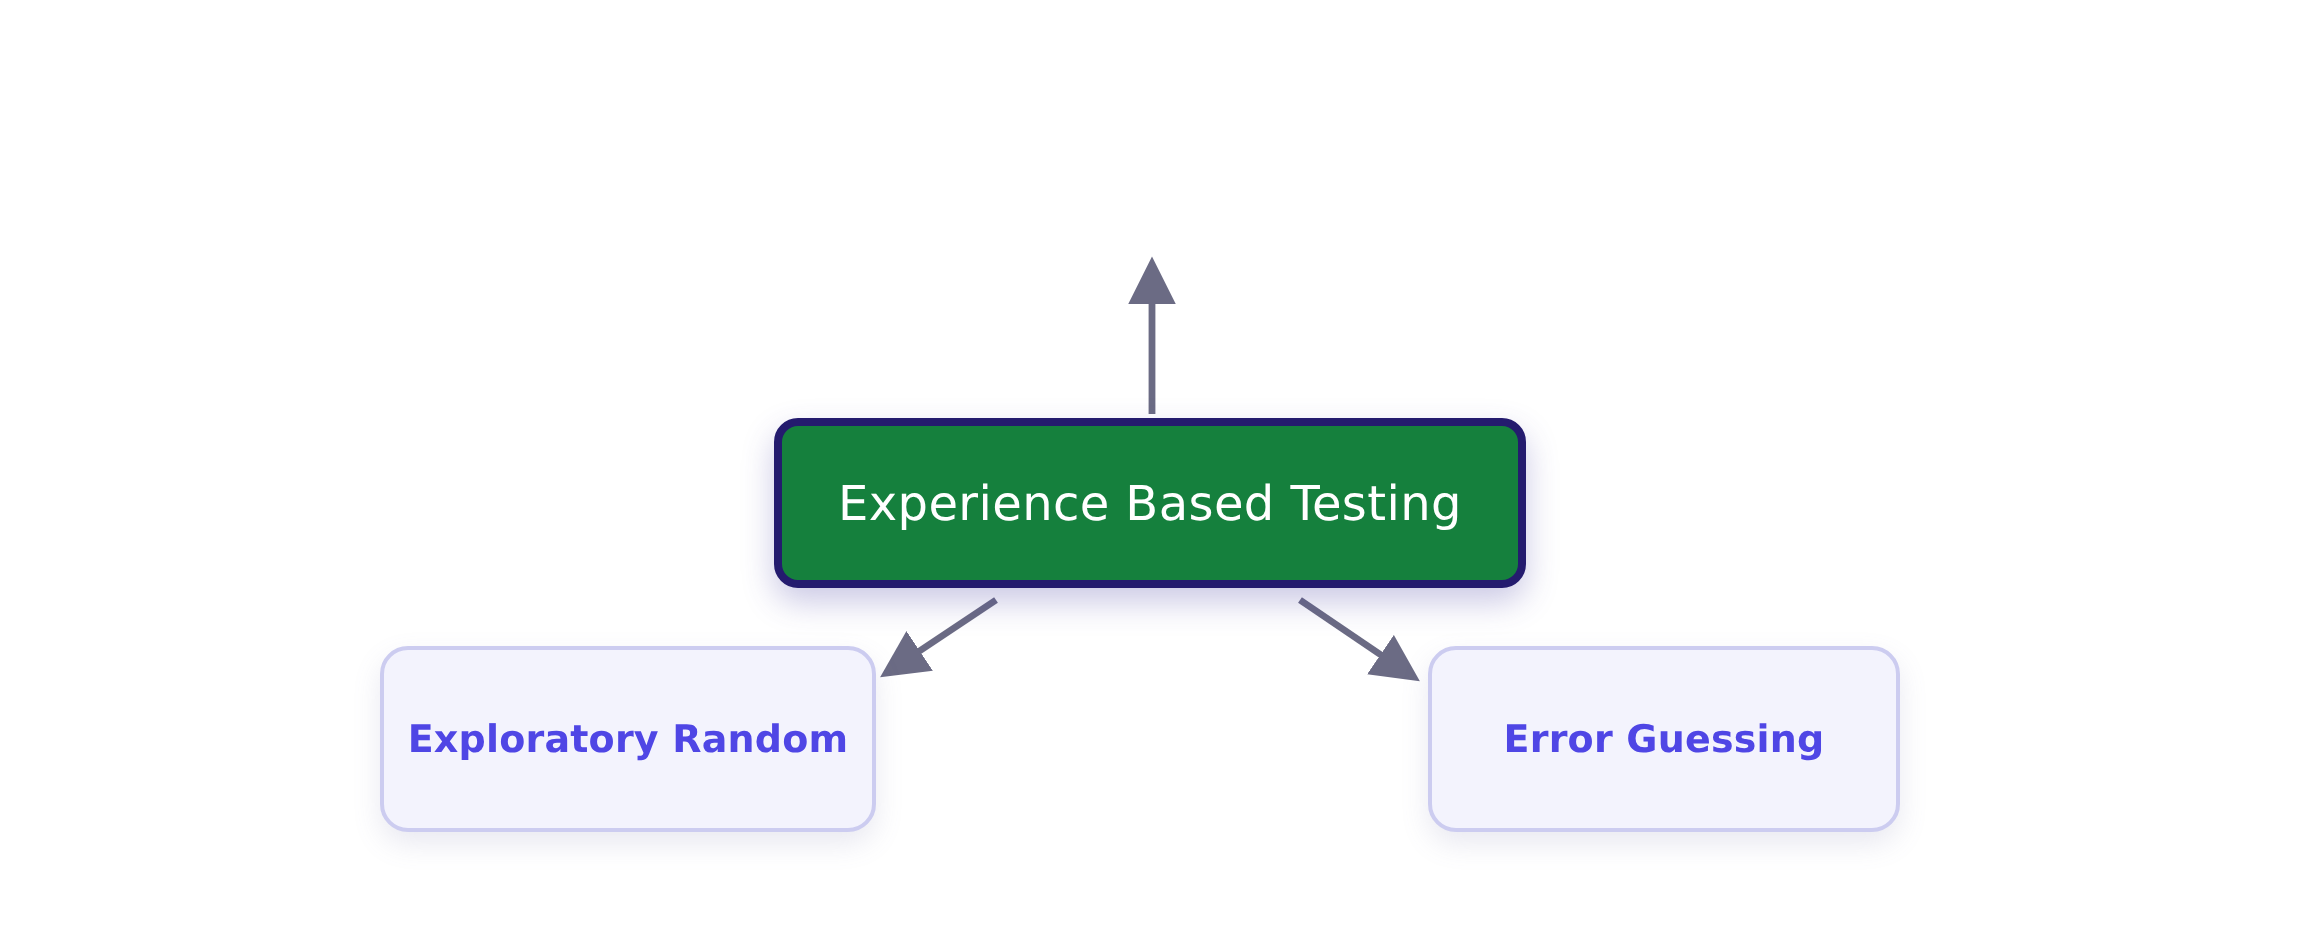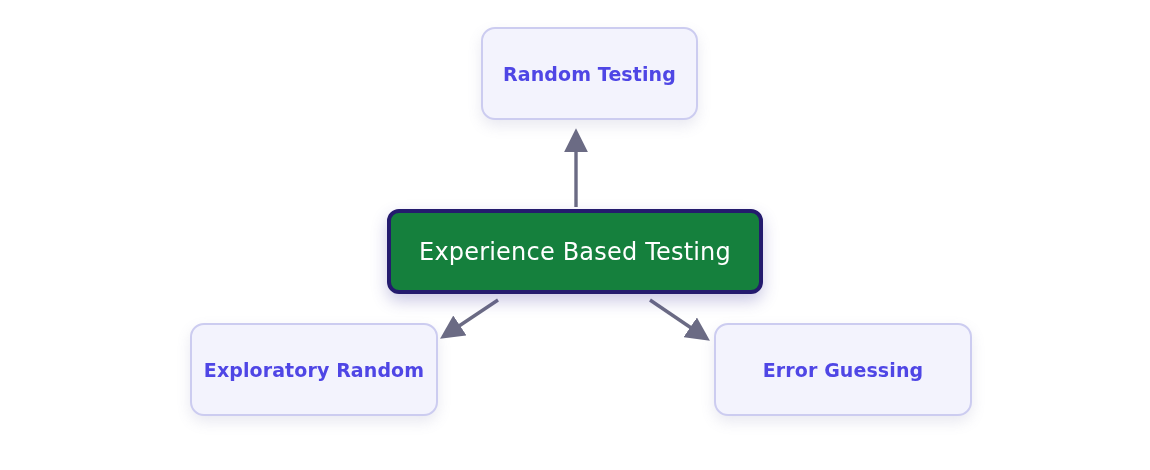--- a/index.html
+++ b/index.html
@@ -80,21 +80,21 @@
   }
   #node-exploratory-testing {
     left: 190px;
     top: 323px;
     width: 248px;
     height: 93px;
   }
   #node-error-guessing {
     left: 714px;
     top: 323px;
-    width: 258px;
+    width: 236px;
     height: 93px;
   }
 </style>
 </head>
 <body>
 
 <div id="canvas">
 
   <svg id="connectors" viewBox="0 0 1150 470" width="1150" height="470" xmlns="http://www.w3.org/2000/svg">
     <defs>
@@ -109,23 +109,20 @@
 
     <g>
       <line x1="498" y1="300" x2="444" y2="336" stroke="#6b6b84" stroke-width="3.4" marker-end="url(#arrowhead)"></line>
     </g>
 
     <g>
       <line x1="650" y1="300" x2="706" y2="338" stroke="#6b6b84" stroke-width="3.4" marker-end="url(#arrowhead)"></line>
     </g>
   </svg>
 
-  <div id="node-random-testing" class="node node-leaf">
-    <span class="node-label">Random Testing</span>
-  </div>
 
   <div id="node-experience-based-testing" class="node node-root">
     <span class="node-label">Experience Based Testing</span>
   </div>
 
   <div id="node-exploratory-testing" class="node node-leaf">
     <span class="node-label">Exploratory Random</span>
   </div>
 
   <div id="node-error-guessing" class="node node-leaf">

